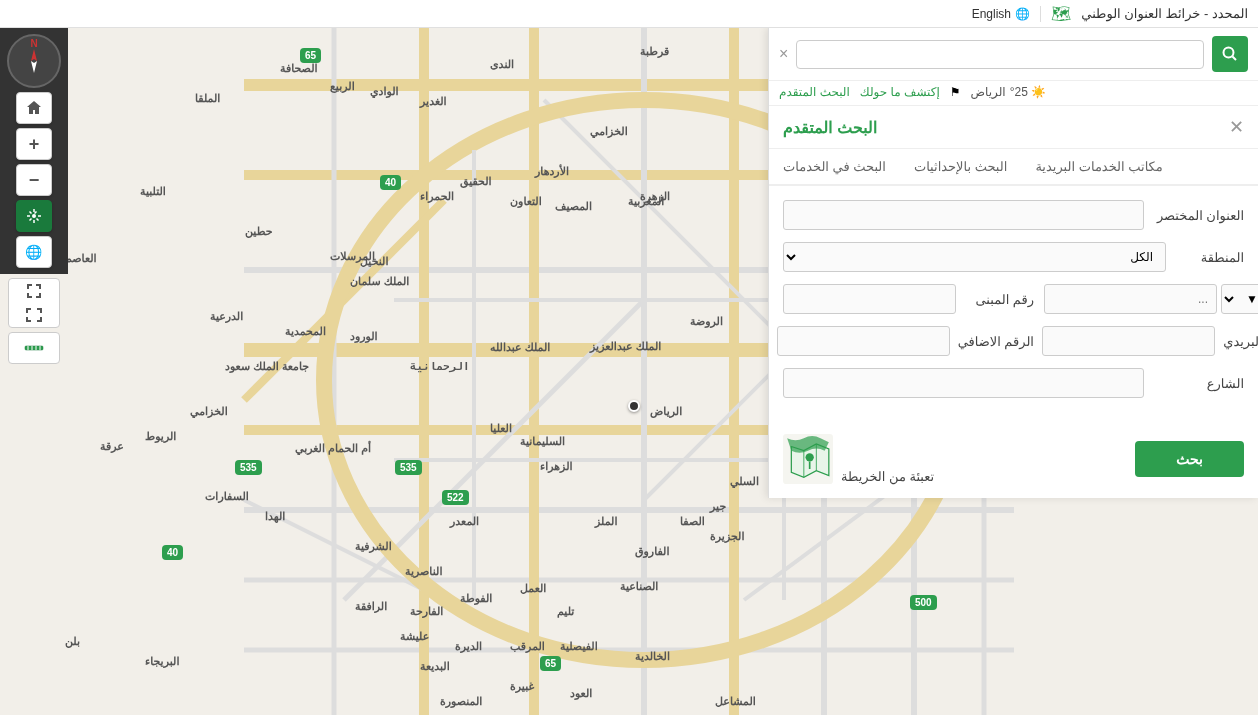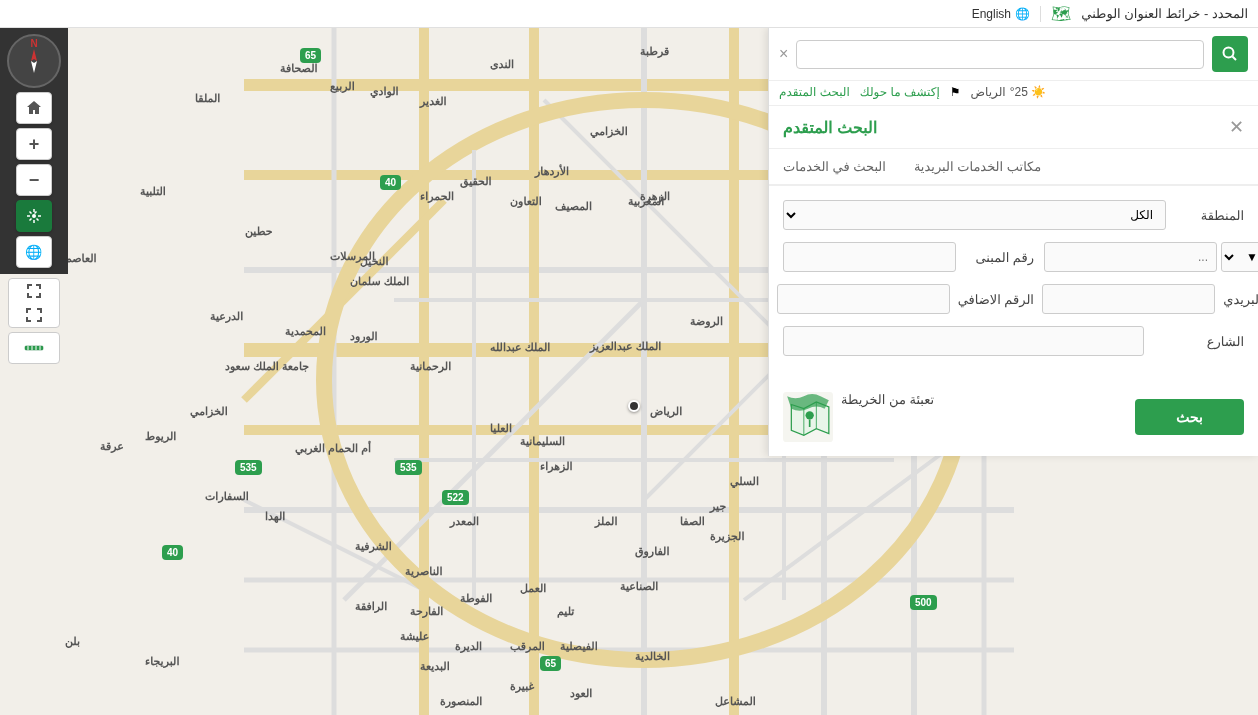--- a/index.html
+++ b/index.html
@@ -316,21 +316,21 @@
       border: none;
       border-radius: 4px;
       padding: 10px 41px;
       font-size: 14px;
       cursor: pointer;
       font-weight: bold;
     }
 
     .fill-map-area {
       display: flex;
-      align-items: flex-start;
+      align-items: flex-end;
       gap: 8px;
       direction: rtl;
     }
 
     .fill-map-icon {
       width: 50px;
       height: 50px;
     }
 
     .fill-map-text {
@@ -441,21 +441,21 @@
         <div class="map-city-label" style="left: 640px; top: 190px;">الزهرة</div>
         <div class="map-city-label" style="left: 140px; top: 185px;">التلبية</div>
         <div class="map-city-label" style="left: 245px; top: 225px;">حطين</div>
         <div class="map-city-label" style="left: 60px; top: 252px;">العاصمة</div>
         <div class="map-city-label" style="left: 210px; top: 310px;">الدرعية</div>
         <div class="map-city-label" style="left: 350px; top: 330px;">الورود</div>
         <div class="map-city-label" style="left: 350px; top: 275px;">الملك سلمان</div>
         <div class="map-city-label" style="left: 490px; top: 295px; margin-top: 46px;">الملك عبدالله</div>
         <div class="map-city-label" style="left: 590px; top: 340px;">الملك عبدالعزيز</div>
         <div class="map-city-label" style="left: 285px; top: 325px;">المحمدية</div>
-        <div class="map-city-label" style="left: 410px; top: 360px;">الرحمانية</div>
+        <div class="map-city-label" style="left: 410px; top: 360px; font-family: Liberation Mono, monospace;">الرحمانية</div>
         <div class="map-city-label" style="left: 650px; top: 405px;">الرياض</div>
         <div class="map-city-label" style="left: 225px; top: 360px;">جامعة الملك سعود</div>
         <div class="map-city-label" style="left: 190px; top: 405px;">الخزامي</div>
         <div class="map-city-label" style="left: 145px; top: 430px;">الريوط</div>
         <div class="map-city-label" style="left: 295px; top: 442px;">أم الحمام الغربي</div>
         <div class="map-city-label" style="left: 540px; top: 460px;">الزهراء</div>
         <div class="map-city-label" style="left: 490px; top: 422px;">العليا</div>
         <div class="map-city-label" style="left: 520px; top: 435px;">السليمانية</div>
         <div class="map-city-label" style="left: 100px; top: 440px;">عرقة</div>
         <div class="map-city-label" style="left: 205px; top: 490px;">السفارات</div>
@@ -608,25 +608,30 @@
 
   <div id="advanced-panel">
 
     <div class="advanced-header">
       <span class="close-btn">✕</span>
       <span class="advanced-title">البحث المتقدم</span>
     </div>
 
     <div class="tabs-row">
       <div class="tab-item">البحث في الخدمات</div>
+      <div class="tab-item">البحث بالإحداثيات</div>
       <div class="tab-item">مكاتب الخدمات البريدية</div>
     </div>
 
     <div class="form-section">
 
+      <div class="form-row">
+        <label class="form-label">العنوان المختصر</label>
+        <input type="text" class="form-input" style="">
+      </div>
 
       <div class="form-row">
         <div class="form-group">
           <label class="form-group-label">المنطقة</label>
           <select class="form-select"><option>الكل</option></select>
         </div>
       </div>
 
       <div class="form-row">
         <div class="form-group">

